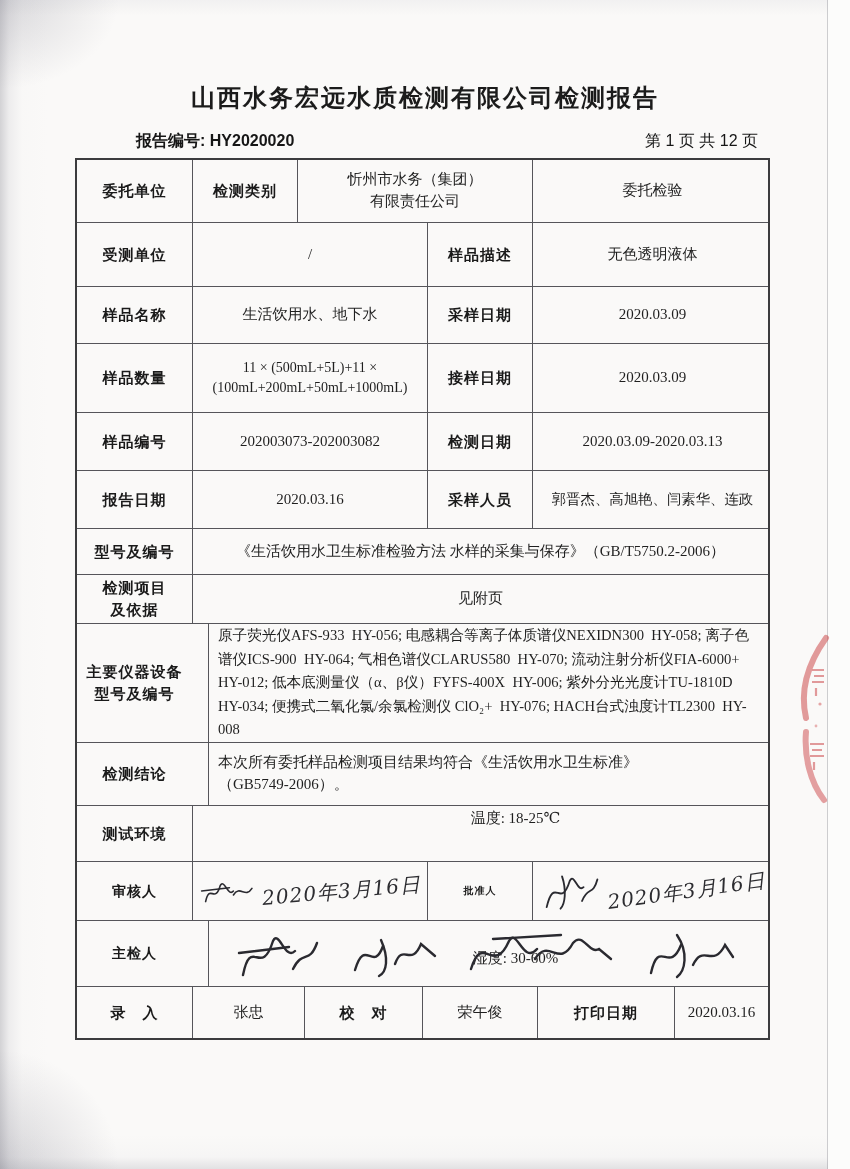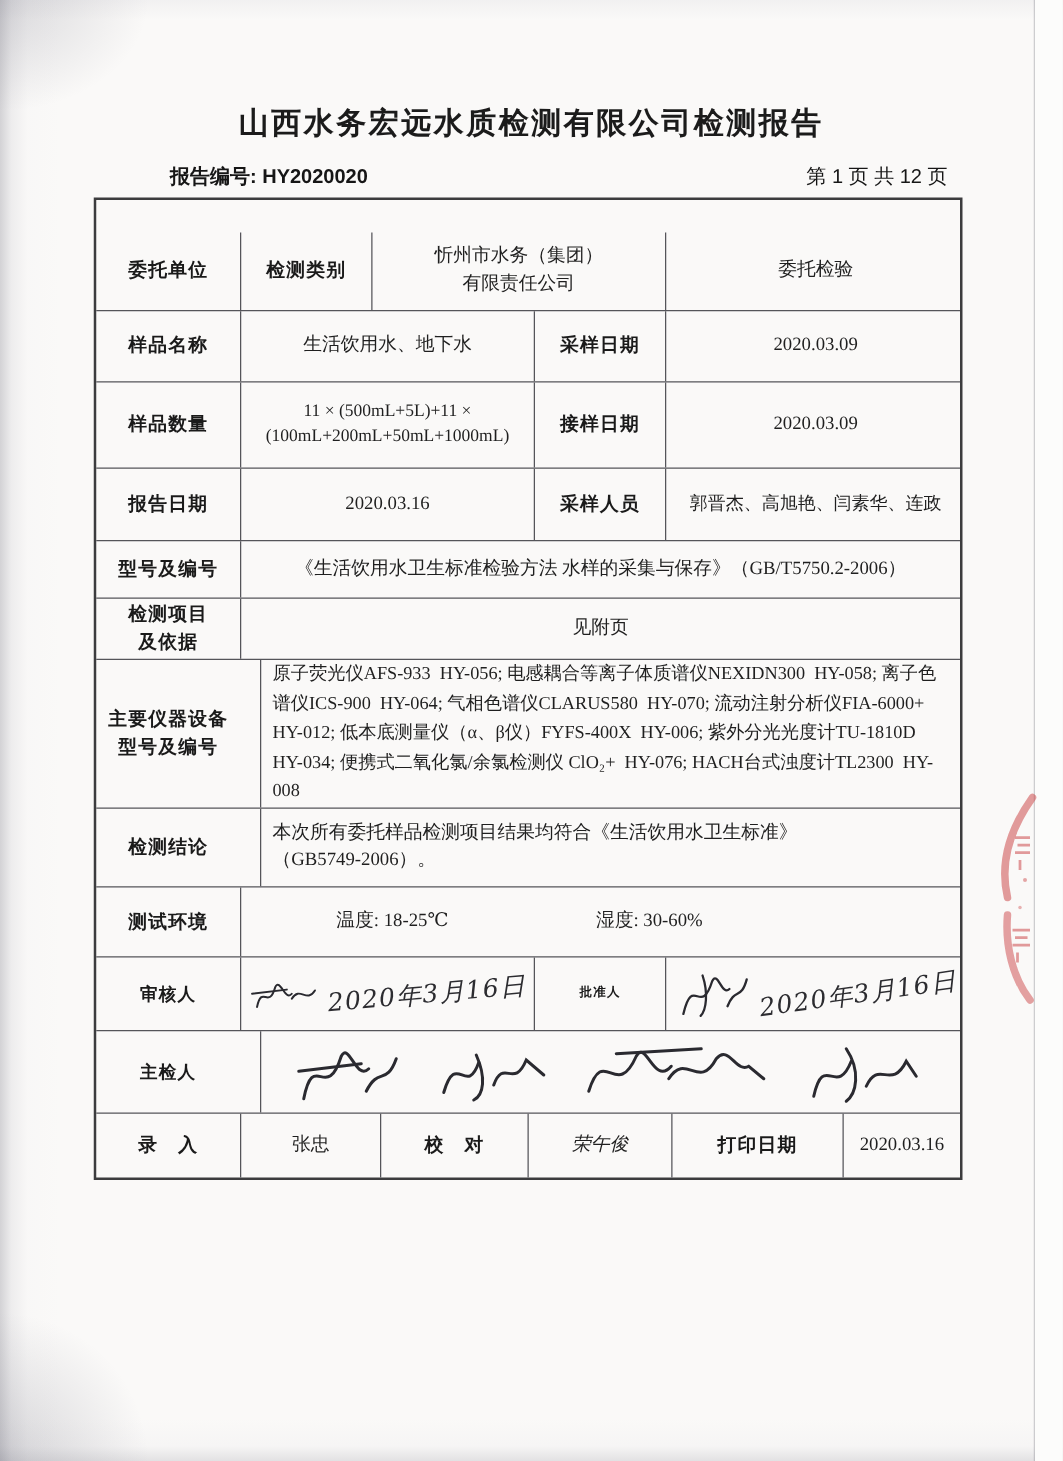--- a/index.html
+++ b/index.html
@@ -34,43 +34,43 @@
   .hdr.left{left:88px;}
   .hdr.right{right:92px;font-weight:500;}
 
   
   .tbl{
     position:absolute;left:75px;top:158px;width:695px;
     border:2px solid #3c3c3e;box-sizing:border-box;
     font-size:15px;
   }
   .row{display:flex;border-top:1px solid #55555a;}
-  .row:first-child{border-top:none;margin-top:26px;}
+  .row:first-child{border-top:none;}
   .cell{
     border-left:1px solid #55555a;box-sizing:border-box;
     display:flex;align-items:center;justify-content:center;
     text-align:center;white-space:pre-line;line-height:1.45;padding:2px 6px;
   }
   .cell:first-child{border-left:none;}
   .lab{
     font-family:"Liberation Sans","DejaVu Sans",sans-serif;
     font-weight:600;letter-spacing:1px;color:#1a1a1a;
   }
   .c1{width:115px;flex:none;}
   .c2{width:235px;flex:none;}
   .c3{width:105px;flex:none;}
   .c4{width:240px;flex:none;}
   .left-al{justify-content:flex-start;text-align:left;margin-left:16px;}
   .para{white-space:pre-wrap;line-height:1.62;font-size:14.6px;padding:4px 9px;}
-  .env-cell{justify-content:flex-start;gap:118px;padding-left:76px;}
+  .env-cell{justify-content:flex-start;gap:118px;padding-left:76px;flex-direction:column;}
   
   .f1{width:115px;flex:none;}
   .f2{width:112px;flex:none;}
   .f3{width:118px;flex:none;}
-  .f4{width:115px;flex:none;font-style:italic;}
+  .f4{width:115px;flex:none;}
   .f5{width:137px;flex:none;}
   .f6{flex:1;}
 
   
   .hand{
     font-family:"DejaVu Serif","Liberation Serif",serif;
     font-style:italic;font-size:20px;color:#2c2c30;letter-spacing:1px;
     transform:rotate(-5deg);white-space:nowrap;
   }
   .sig{stroke:#2a2a30;fill:none;stroke-width:2.4;stroke-linecap:round;}
@@ -94,32 +94,44 @@
 
 <div class="tbl">
 
   <div class="row" style="height:62px">
     <div class="cell lab c1">委托单位</div>
     <div class="cell lab c3">检测类别</div>
     <div class="cell c2">忻州市水务（集团）
 有限责任公司</div>
     <div class="cell c4">委托检验</div>
   </div>
+  <div class="row" style="height:63px">
+    <div class="cell lab c1">受测单位</div>
+    <div class="cell c2">/</div>
+    <div class="cell lab c3">样品描述</div>
+    <div class="cell c4">无色透明液体</div>
+  </div>
   <div class="row" style="height:56px">
     <div class="cell lab c1">样品名称</div>
     <div class="cell c2">生活饮用水、地下水</div>
     <div class="cell lab c3">采样日期</div>
     <div class="cell c4">2020.03.09</div>
   </div>
   <div class="row" style="height:68px">
     <div class="cell lab c1">样品数量</div>
     <div class="cell c2" style="font-size:14px">11 × (500mL+5L)+11 ×
 (100mL+200mL+50mL+1000mL)</div>
     <div class="cell lab c3">接样日期</div>
     <div class="cell c4">2020.03.09</div>
+  </div>
+  <div class="row" style="height:57px">
+    <div class="cell lab c1">样品编号</div>
+    <div class="cell c2">202003073-202003082</div>
+    <div class="cell lab c3">检测日期</div>
+    <div class="cell c4">2020.03.09-2020.03.13</div>
   </div>
   <div class="row" style="height:57px">
     <div class="cell lab c1">报告日期</div>
     <div class="cell c2">2020.03.16</div>
     <div class="cell lab c3">采样人员</div>
     <div class="cell c4" style="font-size:14.4px">郭晋杰、高旭艳、闫素华、连政</div>
   </div>
 
   <div class="row" style="height:45px">
     <div class="cell lab c1">型号及编号</div>

